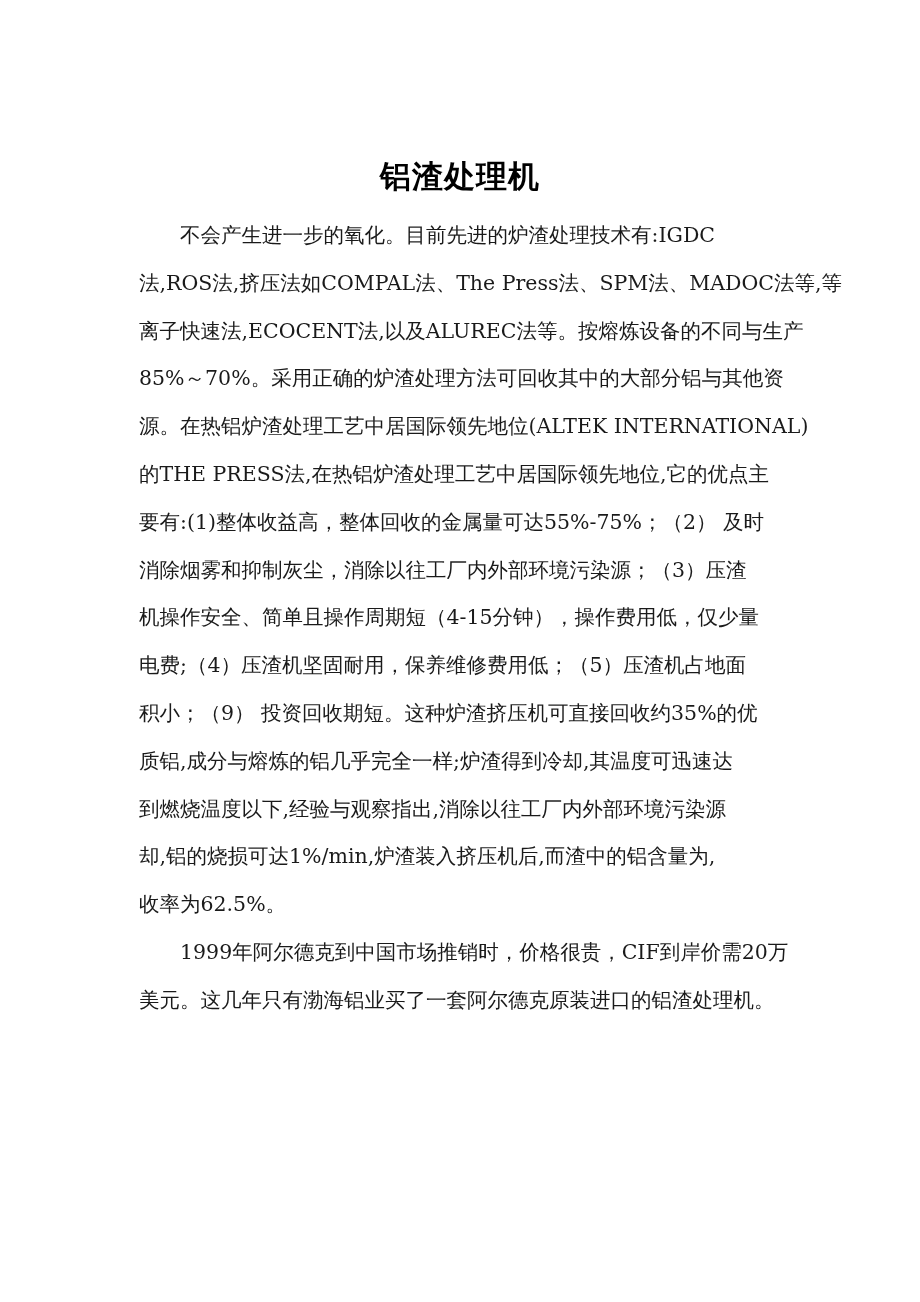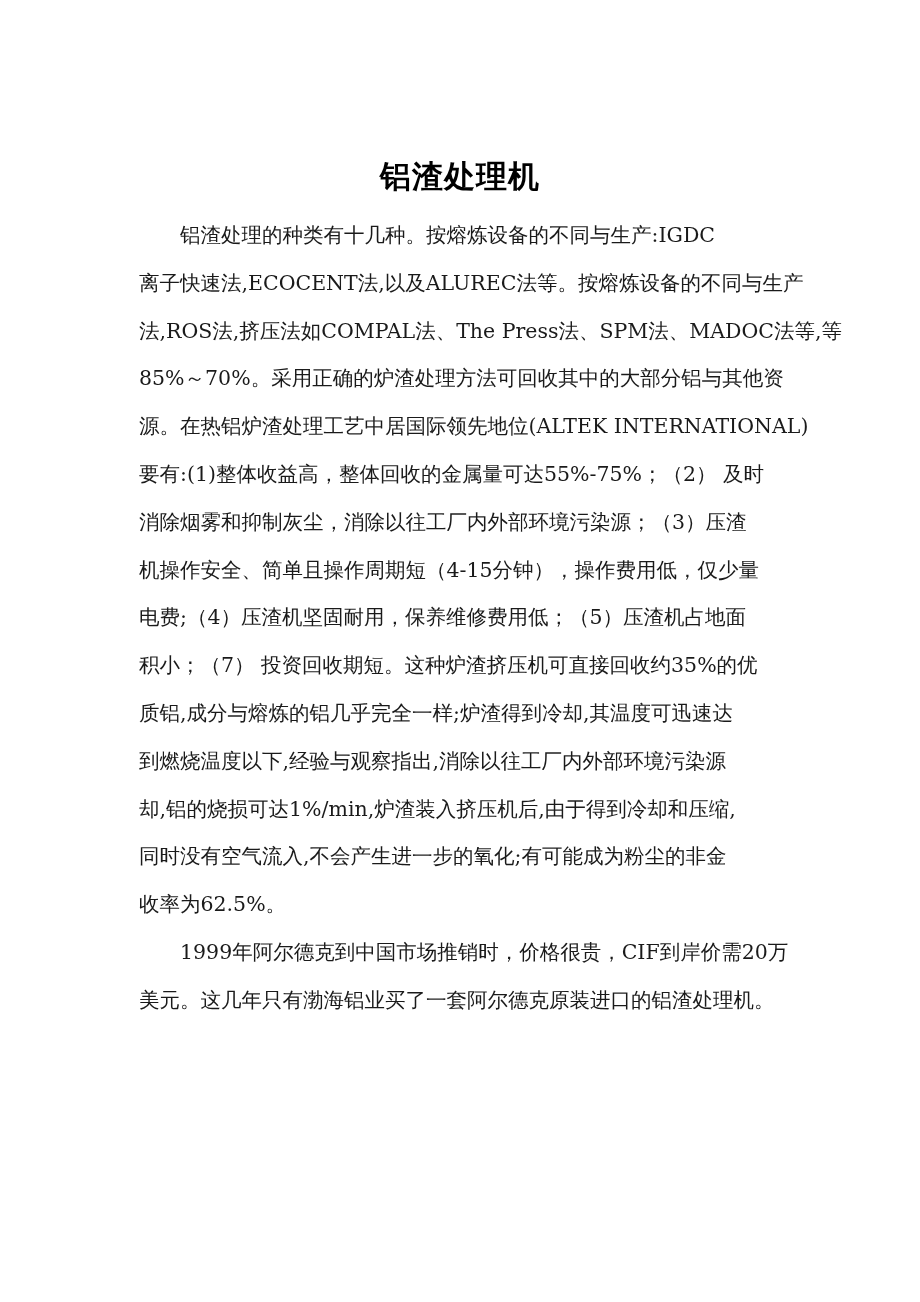--- a/index.html
+++ b/index.html
@@ -15,34 +15,34 @@
   .indent { padding-left: 41px; }
 </style>
 </head>
 <body>
 
 <div class="page">
   <div class="title">铝渣处理机</div>
 
   <div class="body-text">
     <div>
-      <div class="line indent">铝渣处理的种类有十几种。按熔炼设备的不同与生产:IGDC</div>
+      <div class="line indent">不会产生进一步的氧化。目前先进的炉渣处理技术有:IGDC</div>
+      <div class="line">法,ROS法,挤压法如COMPAL法、The Press法、SPM法、MADOC法等,等</div>
       <div class="line">离子快速法,ECOCENT法,以及ALUREC法等。按熔炼设备的不同与生产</div>
-      <div class="line">法,ROS法,挤压法如COMPAL法、The Press法、SPM法、MADOC法等,等</div>
       <div class="line">85%～70%。采用正确的炉渣处理方法可回收其中的大部分铝与其他资</div>
       <div class="line">源。在热铝炉渣处理工艺中居国际领先地位(ALTEK INTERNATIONAL)</div>
+      <div class="line">的THE PRESS法,在热铝炉渣处理工艺中居国际领先地位,它的优点主</div>
       <div class="line">要有:(1)整体收益高，整体回收的金属量可达55%-75%；（2） 及时</div>
       <div class="line">消除烟雾和抑制灰尘，消除以往工厂内外部环境污染源；（3）压渣</div>
       <div class="line">机操作安全、简单且操作周期短（4-15分钟），操作费用低，仅少量</div>
       <div class="line">电费;（4）压渣机坚固耐用，保养维修费用低；（5）压渣机占地面</div>
-      <div class="line">积小；（7） 投资回收期短。这种炉渣挤压机可直接回收约35%的优</div>
+      <div class="line">积小；（9） 投资回收期短。这种炉渣挤压机可直接回收约35%的优</div>
       <div class="line">质铝,成分与熔炼的铝几乎完全一样;炉渣得到冷却,其温度可迅速达</div>
       <div class="line">到燃烧温度以下,经验与观察指出,消除以往工厂内外部环境污染源</div>
-      <div class="line">却,铝的烧损可达1%/min,炉渣装入挤压机后,由于得到冷却和压缩,</div>
-      <div class="line">同时没有空气流入,不会产生进一步的氧化;有可能成为粉尘的非金</div>
+      <div class="line">却,铝的烧损可达1%/min,炉渣装入挤压机后,而渣中的铝含量为,</div>
       <div class="line">收率为62.5%。</div>
     </div>
     <div>
       <div class="line indent">1999年阿尔德克到中国市场推销时，价格很贵，CIF到岸价需20万</div>
       <div class="line">美元。这几年只有渤海铝业买了一套阿尔德克原装进口的铝渣处理机。</div>
     </div>
   </div>
 </div>
 
 </body></html>

